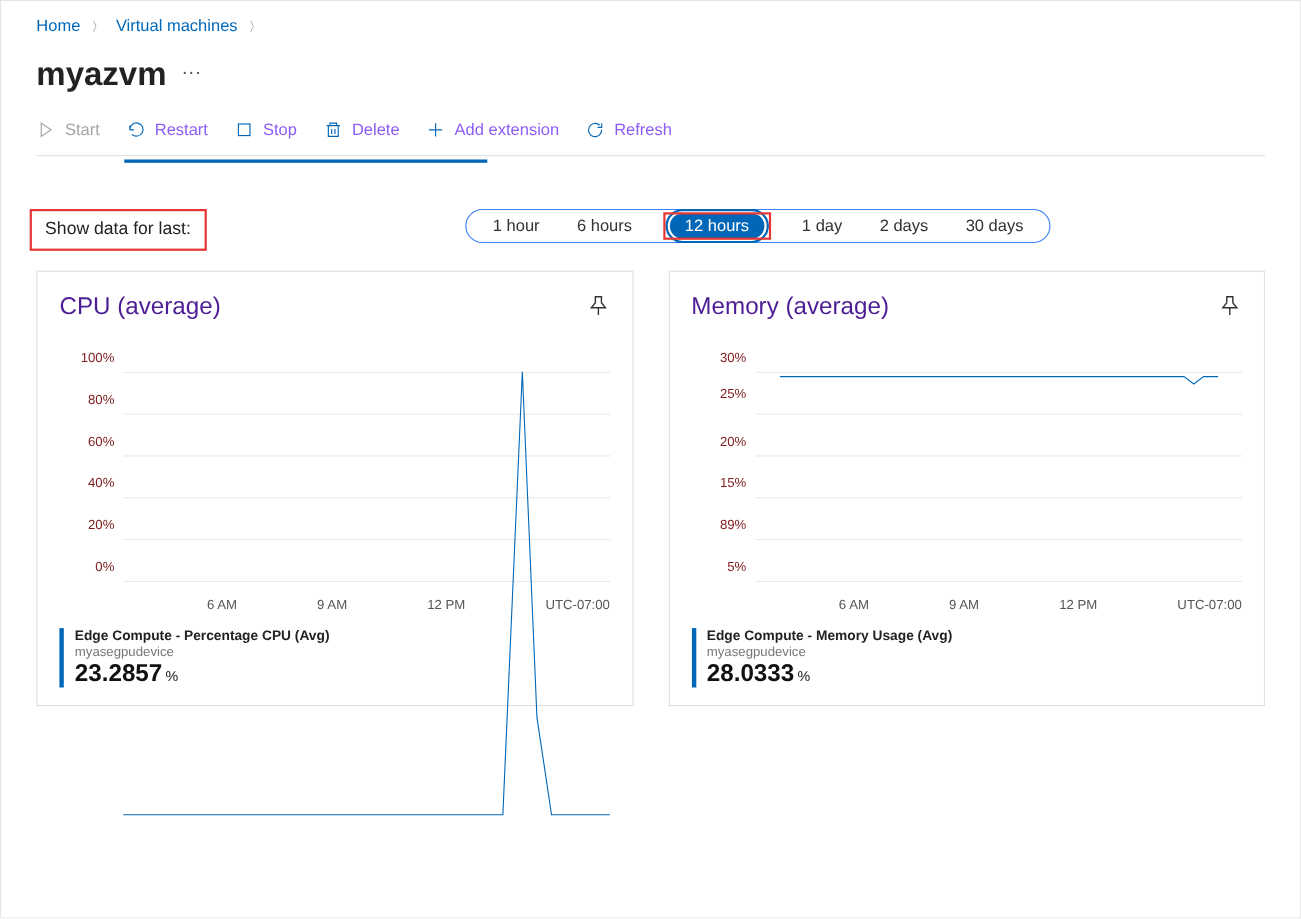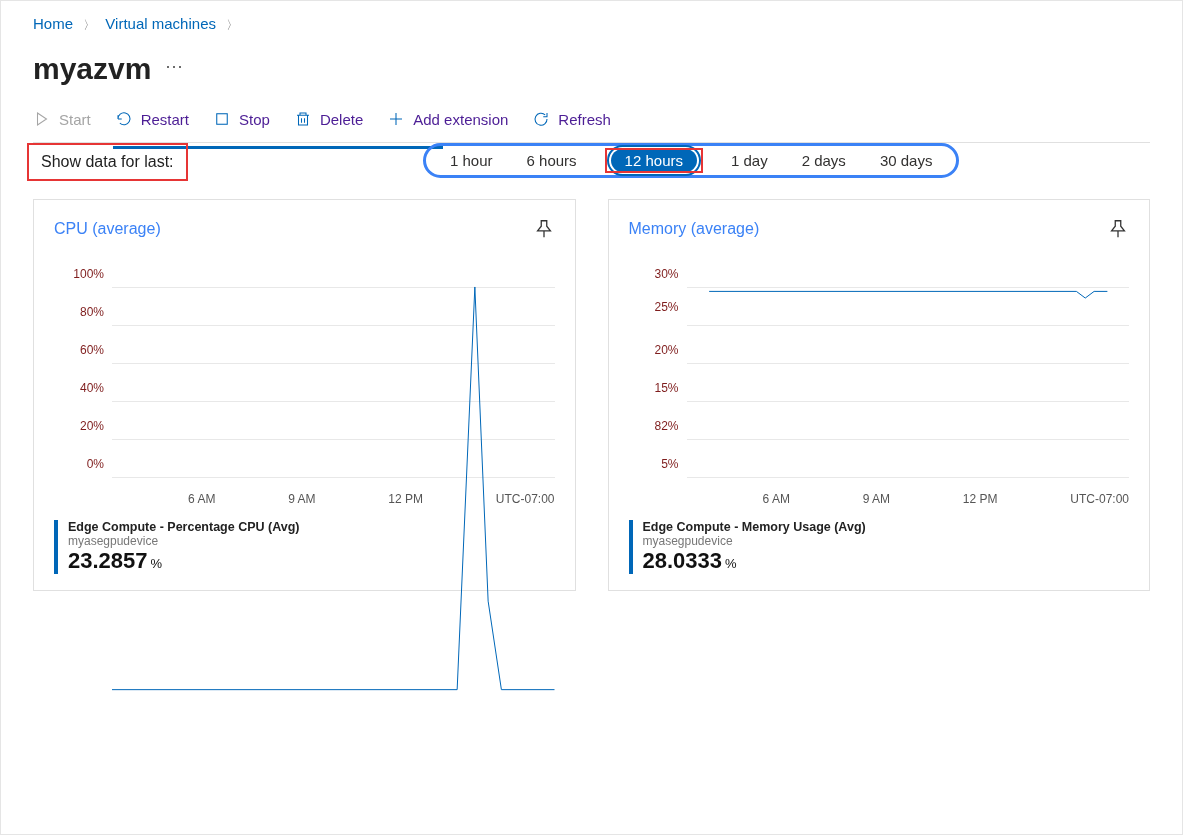--- a/index.html
+++ b/index.html
@@ -20,44 +20,44 @@
   .breadcrumb { font-size: 15px; color: #0067b8; }
   .breadcrumb a { color: #0067b8; text-decoration: none; cursor:pointer; }
   .breadcrumb .sep { color: #777; padding: 0 6px; font-size:12px;}
   
   .title-row { display:flex; align-items: flex-start; gap:14px; margin-top:18px;}
   .title { font-size: 30px; font-weight:600; color:#222; }
   .title-dots { font-size:18px; color:#555; letter-spacing:1px; cursor:pointer; }
   .subtitle { color:#555; font-size:14px; margin-top:2px; }
   
   .toolbar { display:flex; gap:24px; margin-top:24px; padding-bottom:14px; border-bottom:1px solid #e0e0e0;}
-  .tbtn { display:flex; align-items:center; gap:8px; cursor:pointer; font-size:15px; color:#4c1d95;}
+  .tbtn { display:flex; align-items:center; gap:8px; cursor:pointer; font-size:15px; color:#8b5cf6;}
   .tbtn.disabled { color:#a5a5a5; cursor:default;justify-content:flex-end;}
   .tbtn .icn { width:18px; height:18px; display:inline-flex; align-items:center; justify-content:center; }
   .tbtn .icn svg { width:18px; height:18px; stroke:#0067b8; fill:none; stroke-width:1.4; }
   .tbtn.disabled .icn svg { stroke:#a5a5a5; }
   
   .tabs-wrap { display:flex; align-items:flex-end; gap:30px; margin-top:6px; position:relative;}
   .tabs { display:flex; gap:28px; margin-top:18px;}
   .tab { font-size:16px; padding:6px 0; cursor:pointer; color:#323130;}
   .tab.active { font-weight:600; border-bottom:3px solid #0067b8; }
   .progress-line { position:relative; margin-left: 80px; margin-top:-21px; width:330px; height:3px; background:#0067b8;}
   
-  .filter-row { display:flex; align-items:center; gap:60px; position:relative;}
+  .filter-row { display:flex; align-items:center; gap:60px; margin-top:48px; position:relative;}
   .filter-label { font-size:16px; color:#222; padding:4px 8px;}
   .highlight-red { outline:2px solid #e63535; outline-offset:4px;}
-  .time-pills { display:flex; align-items:center; border:3px solid #3b82f6; border-radius:24px; padding:4px 20px; gap:26px; font-size:15px;}
+  .time-pills { display:flex; align-items:center; border:1px solid #3b82f6; border-radius:24px; padding:4px 20px; gap:26px; font-size:15px;}
   .pill { cursor:pointer; padding:2px 4px;}
   .pill.selected { background:#0067b8; color:#fff; border-radius:14px; padding:3px 14px; outline:2px solid #0067b8; outline-offset:2px;}
   .pill-red-wrap { outline:2px solid #e63535; padding:2px 4px;}
   
   .charts-row { display:flex; gap:32px; margin-top:24px;}
   .chart-card { flex:1; border:1px solid #e0e0e0; padding:18px 20px 16px; position:relative;}
   .chart-title-row { display:flex; align-items:center; justify-content:space-between; margin-bottom:16px;}
-  .chart-title { font-size:16px; color:#3b82f6;}
+  .chart-title { font-size:22px; color:#4c1d95;}
   .pin-icn { width:22px; height:22px; cursor:pointer;}
   .pin-icn svg { width:22px; height:22px; stroke:#333; fill:none; stroke-width:1.4;}
   .plot-area { position:relative; height:250px; margin-left:10px;}
   .y-tick { position:absolute; left:0; font-size:12px; color:#7f1d1d; transform:translateY(-50%); text-align:right; width:40px;}
   .grid-line { position:absolute; left:48px; right:0; height:1px; background:#e8e8e8;}
   .svg-line { position:absolute; left:48px; top:0; right:0; bottom:28px;}
   .x-row { position:absolute; left:48px; right:0; bottom:0; display:flex; justify-content:space-between; font-size:12px; color:#555;}
   .metric-footer { display:flex; gap:10px; margin-top:14px; border-left:4px solid #0067b8; padding-left:10px;}
   .metric-footer .meta .name{ font-size:12.5px; font-weight:600; color:#222;}
   .metric-footer .meta .dev{ font-size:12px; color:#777;}
@@ -197,21 +197,21 @@
     <div class="chart-card">
       <div class="chart-title-row">
         <div class="chart-title">Memory (average)</div>
         <div class="pin-icn"><svg viewBox="0 0 24 24">
               <path d="M9 3 H15 L15 9 L19 14 H5 L9 9 Z M12 14 V21"></path>
             </svg></div>
       </div>
       <div class="plot-area">
         <div class="y-tick" style="bottom:28px">5%</div>
           <div class="grid-line" style="bottom:28px"></div>
-        <div class="y-tick" style="bottom:66px">82%</div>
+        <div class="y-tick" style="bottom:66px">89%</div>
           <div class="grid-line" style="bottom:66px"></div>
         <div class="y-tick" style="bottom:104px">15%</div>
           <div class="grid-line" style="bottom:104px"></div>
         <div class="y-tick" style="bottom:142px">20%</div>
           <div class="grid-line" style="bottom:142px"></div>
         <div class="y-tick" style="bottom:185px">25%</div>
           <div class="grid-line" style="bottom:180px"></div>
         <div class="y-tick" style="bottom:218px">30%</div>
           <div class="grid-line" style="bottom:218px"></div>
         <svg class="svg-line" viewBox="0 0 100 100" preserveAspectRatio="none">

